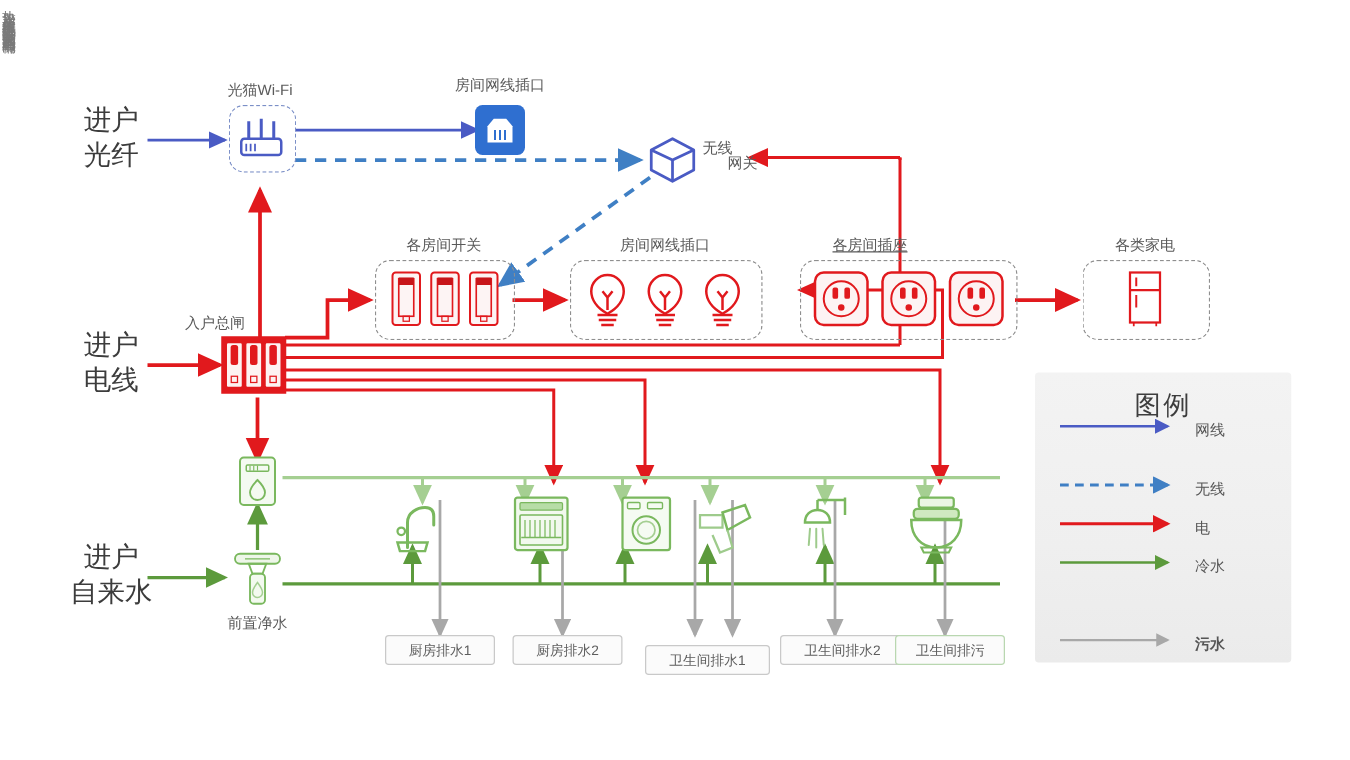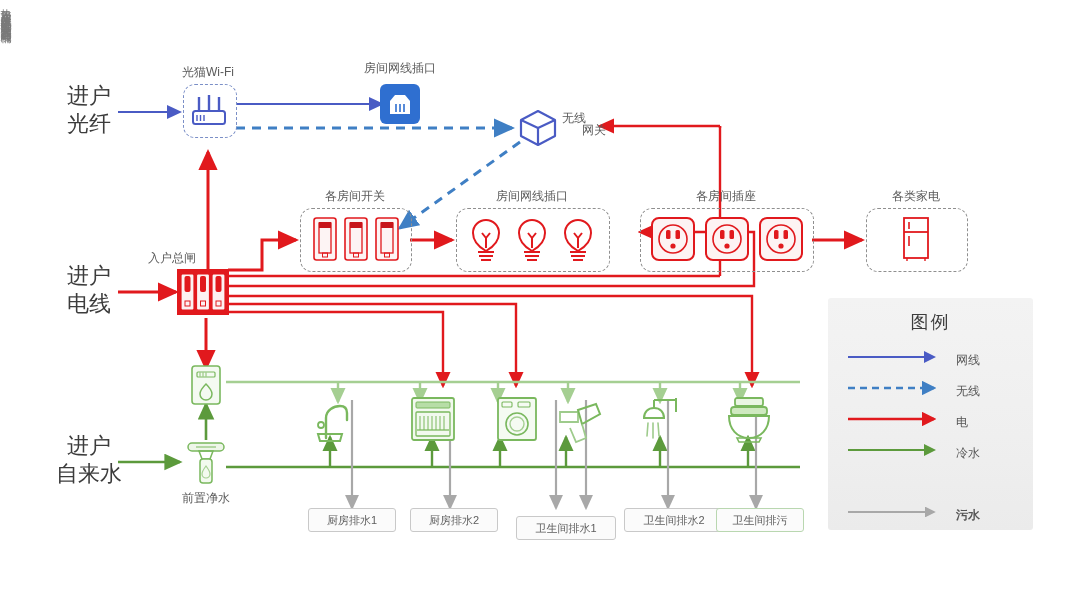--- a/index.html
+++ b/index.html
@@ -17,21 +17,21 @@
   .big{font-size:22px;color:#3c3c3c;line-height:1.25;text-align:center;font-weight:400;}
   .vert{writing-mode:vertical-rl;text-orientation:upright;font-size:11px;color:#7a7a7a;line-height:1.1;letter-spacing:1px;}
   .dashbox{position:absolute;border:1.3px dashed #8f8f8f;border-radius:12px;background:transparent;}
   .dashbox.blue{border-color:#7b8fc7;}
   .legend{
     position:absolute;left:828px;top:298px;width:205px;height:232px;
     background:linear-gradient(180deg,#f3f3f3 0%,#efefef 60%,#ebebeb 100%);
     border-radius:3px;
   }
   .legend-title{position:absolute;top:12px;left:0;width:100%;text-align:center;
-    font-size:18px;color:#3d3d3d;letter-spacing:2px;}
+    font-size:21px;color:#3d3d3d;letter-spacing:2px;}
   .legend-row{position:absolute;left:18px;width:170px;height:22px;}
   .legend-text{position:absolute;left:110px;top:2px;font-size:12px;color:#555;}
   .drain-box{
     position:absolute;height:22px;border:1px solid #c9c9c9;border-radius:3px;
     background:#fbfbfb;color:#5d5d5d;font-size:11px;
     display:flex;align-items:center;justify-content:center;white-space:nowrap;
   }
   .drain-box.green{border-color:#b9d7b0;font-family:Liberation Serif, serif;}
   .icon-wrap{position:absolute;}
 </style>
@@ -226,21 +226,21 @@
         <path d="M22,24 L22,34 M22,24 L18,19 M22,24 L26,19"></path>
       </g>
       <g fill="none" stroke="#e1191d" stroke-width="2" transform="translate(92,0)">
         <path d="M22,37 C13,32 9,25 9,19 A13,13 0 0 1 35,19 C35,25 31,32 22,37 Z"></path>
         <path d="M14,38 L30,38 M15,42 L29,42 M17,46 L27,46"></path>
         <path d="M22,24 L22,34 M22,24 L18,19 M22,24 L26,19"></path>
       </g>
     </svg>
   </div>
 
-  <div class="lbl lbl-c" style="left:640px;top:190px;width:172px;">各房间插座</div>
+  <div class="lbl lbl-c" style="left:610px;top:190px;width:172px;text-decoration:underline;">各房间插座</div>
   <div class="dashbox" style="left:640px;top:208px;width:172px;height:62px;"></div>
   <div class="icon-wrap" style="left:650px;top:216px;width:154px;height:46px;">
     <svg width="154" height="46" viewBox="0 0 154 46">
       <g>
         <rect x="2" y="2" width="42" height="42" rx="7" fill="#fdf3f3" stroke="#e1191d" stroke-width="2"></rect>
         <circle cx="23" cy="23" r="14" fill="none" stroke="#e1191d" stroke-width="1.6"></circle>
         <rect x="16" y="14" width="4.5" height="9" rx="1.5" fill="#e1191d"></rect>
         <rect x="25.5" y="14" width="4.5" height="9" rx="1.5" fill="#e1191d"></rect>
         <circle cx="23" cy="30" r="2.6" fill="#e1191d"></circle>
       </g>
@@ -366,21 +366,21 @@
 
   <div class="drain-box" style="left:308px;top:508px;width:86px;">厨房排水1</div>
   <div class="drain-box" style="left:410px;top:508px;width:86px;">厨房排水2</div>
   <div class="drain-box" style="left:516px;top:516px;width:98px;text-align:center;">卫生间排水1</div>
   <div class="drain-box" style="left:624px;top:508px;width:98px;">卫生间排水2</div>
   <div class="drain-box green" style="left:716px;top:508px;width:86px;">卫生间排污</div>
 
   <div class="legend">
     <div class="legend-title">图例</div>
 
-    <div class="legend-row" style="top:52px;text-decoration:underline;">
+    <div class="legend-row" style="top:36px;text-decoration:underline;">
       <svg width="100" height="14" viewBox="0 0 100 14">
         <defs>
             <marker id="lgA0" markerWidth="6" markerHeight="6" refX="5" refY="3" orient="auto">
           <path d="M0,0 L6,3 L0,6 z" fill="#4a5bc4"></path>
             </marker>
           </defs>
         <line x1="2" y1="7" x2="88" y2="7" stroke="#4a5bc4" stroke-width="2" marker-end="url(#lgA0)"></line>
       </svg>
       <span class="legend-text">网线</span>
     </div>

